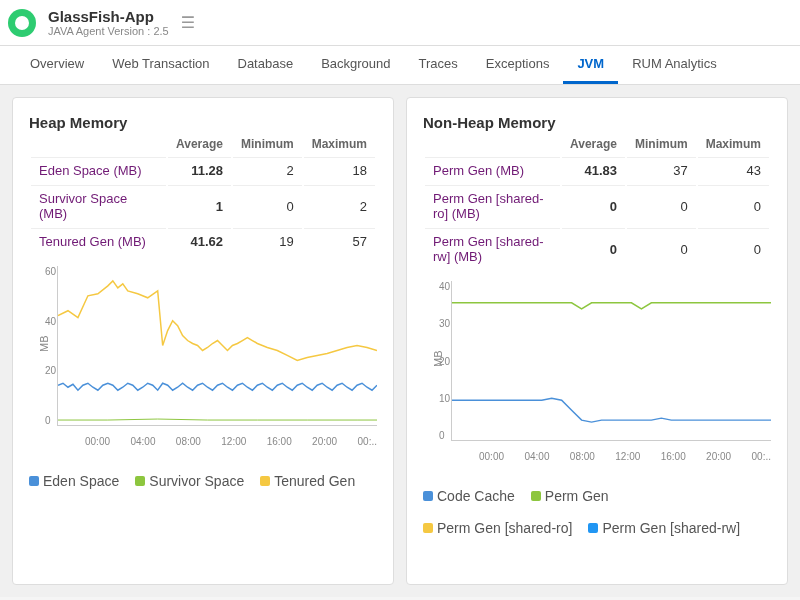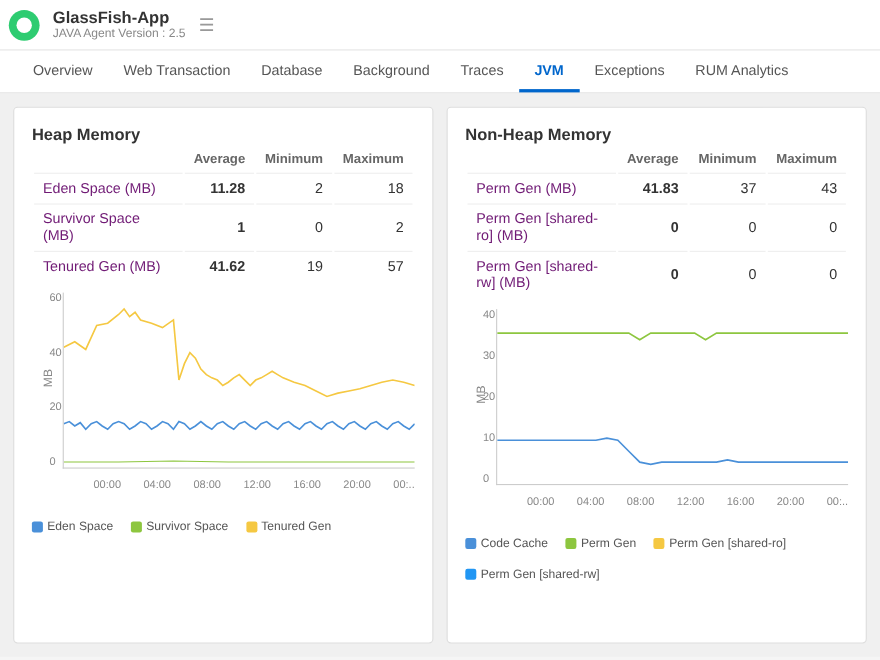--- a/index.html
+++ b/index.html
@@ -30,21 +30,21 @@
     .stats-table td.bold { font-weight: bold; }
 
     .chart-area { position: relative; height: 160px; margin-top: 8px; border-left: 1px solid #ccc; border-bottom: 1px solid #ccc; }
     .chart-label-y { position: absolute; left: -22px; top: 50%; transform: rotate(-90deg) translateX(50%); font-size: 11px; color: #888; }
     .chart-svg { width: 100%; height: 100%; }
 
     .chart-wrapper { position: relative; padding-left: 28px; padding-bottom: 18px; margin-bottom: 8px; }
     .x-axis-labels { display: flex; justify-content: space-between; padding-left: 28px; font-size: 10px; color: #888; margin-top: 10px; }
     .y-axis-labels { position: absolute; left: 16px; top: 0; height: 160px; display: flex; flex-direction: column; justify-content: space-between; font-size: 10px; color: #888; width: 26px; }
 
-    .legend { display: flex; gap: 16px; flex-wrap: wrap; font-size: 11px; color: #555; margin-top: 6px; }
+    .legend { display: flex; gap: 16px; flex-wrap: wrap; font-size: 14px; color: #555; margin-top: 6px; }
     .legend-item { display: flex; align-items: center; gap: 4px; }
     .legend-dot { width: 10px; height: 10px; border-radius: 2px; flex-shrink: 0; }
   </style>
 </head>
 <body>
 
 <div class="header">
   <div class="app-icon">
     <div class="app-icon-inner"></div>
   </div>
@@ -54,22 +54,22 @@
   </div>
   <span class="hamburger">☰</span>
 </div>
 
 <nav class="nav">
   <a class="nav-item">Overview</a>
   <a class="nav-item">Web Transaction</a>
   <a class="nav-item">Database</a>
   <a class="nav-item">Background</a>
   <a class="nav-item">Traces</a>
+  <a class="nav-item">Exceptions</a>
   <a class="nav-item active">JVM</a>
-  <a class="nav-item">Exceptions</a>
   <a class="nav-item">RUM Analytics</a>
 </nav>
 
 <div class="content">
 
   <div class="panel">
     <div class="panel-title">Heap Memory</div>
     <table class="stats-table">
       <thead>
         <tr>

